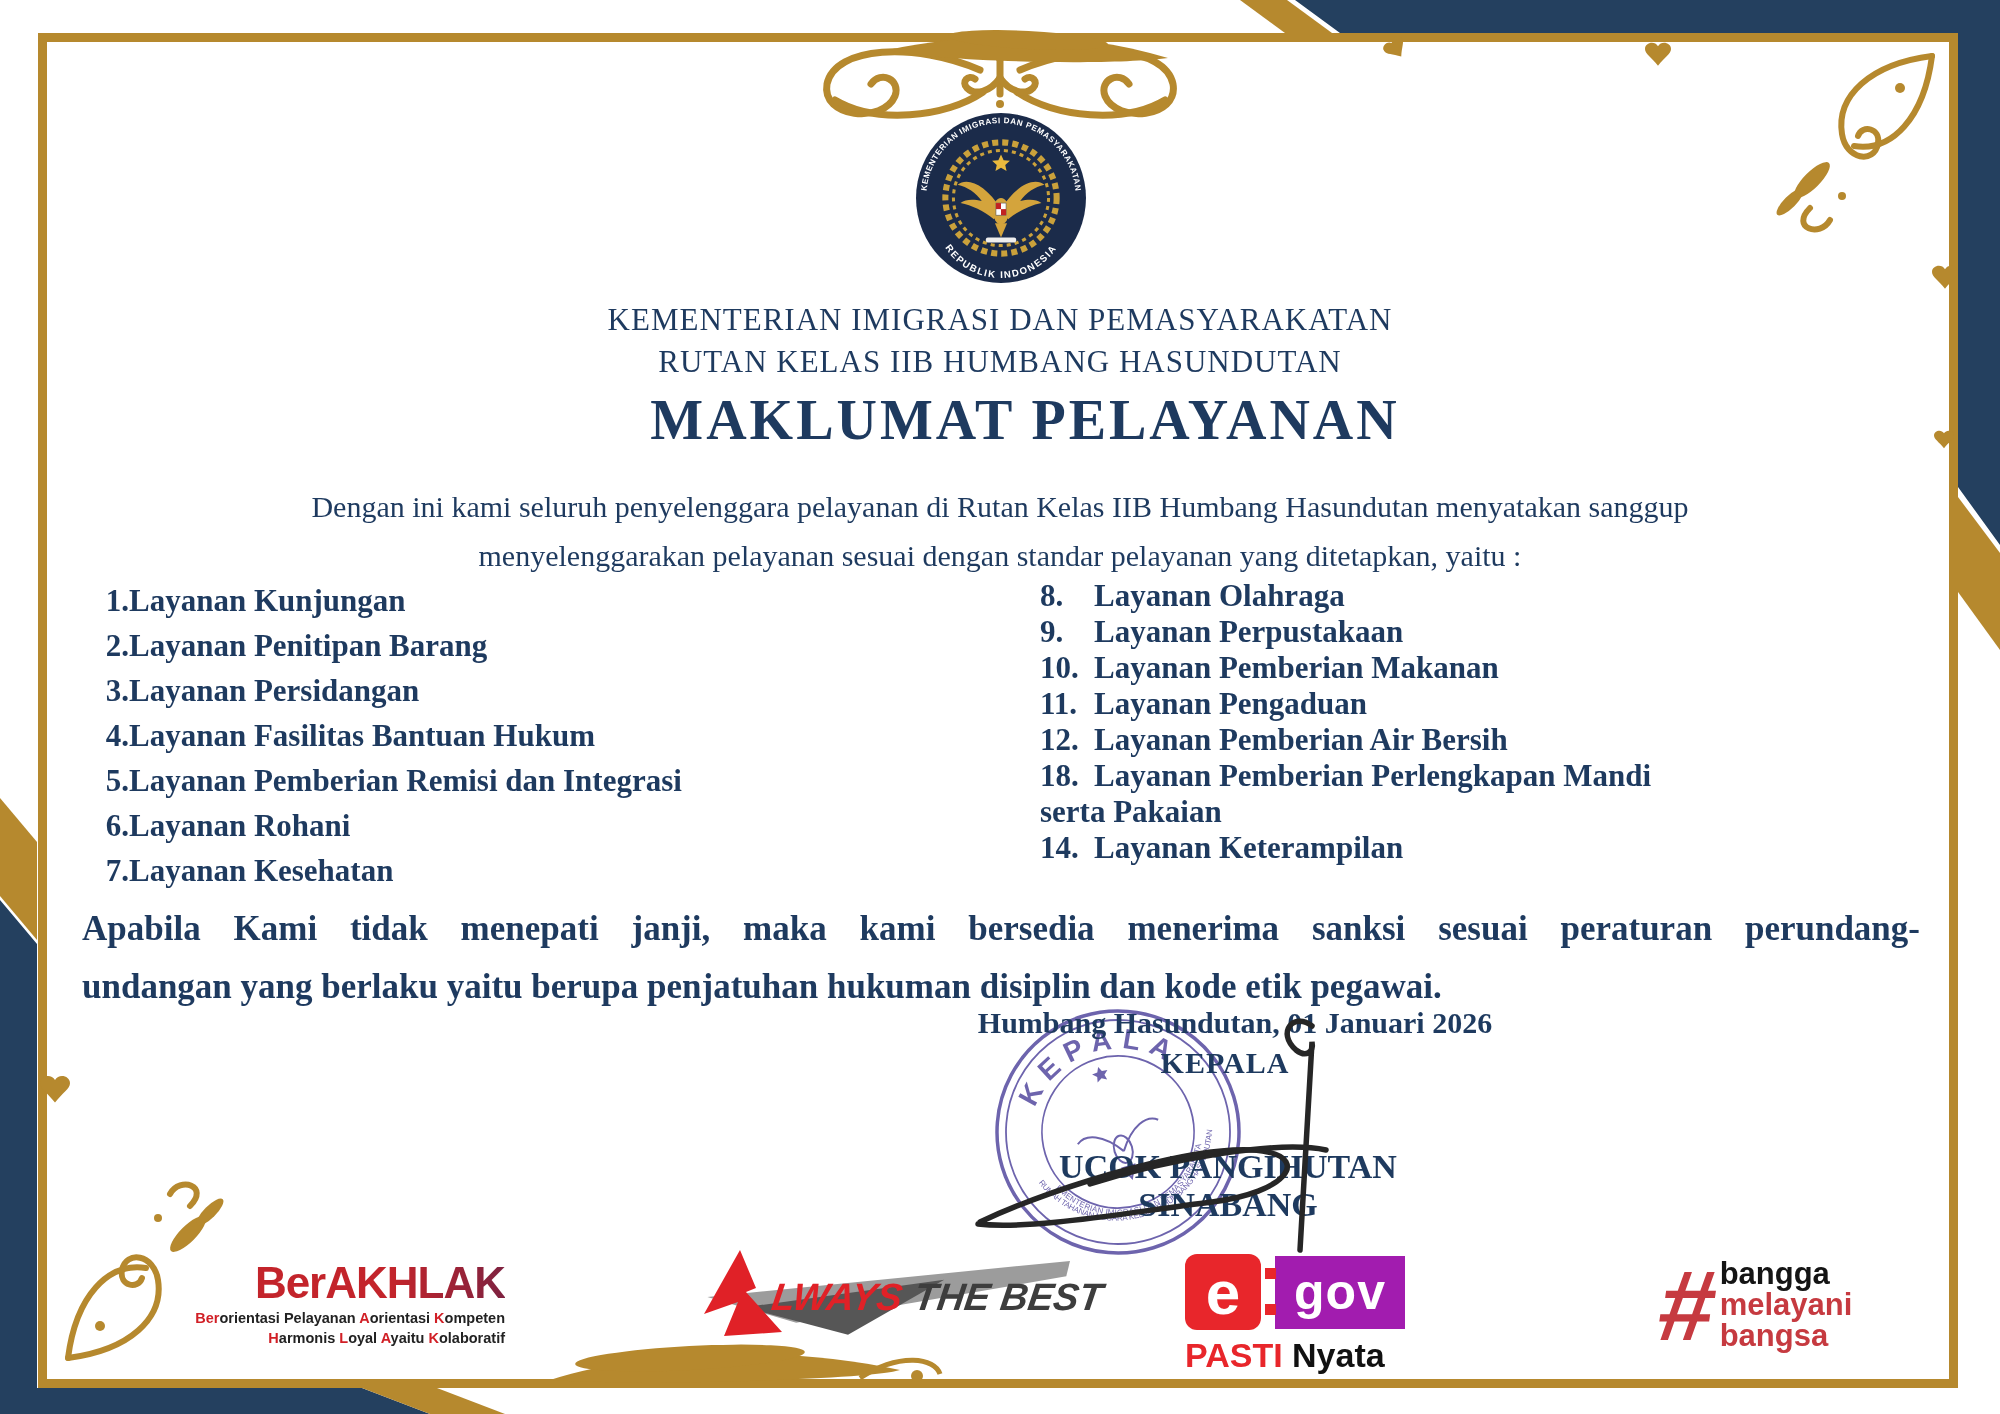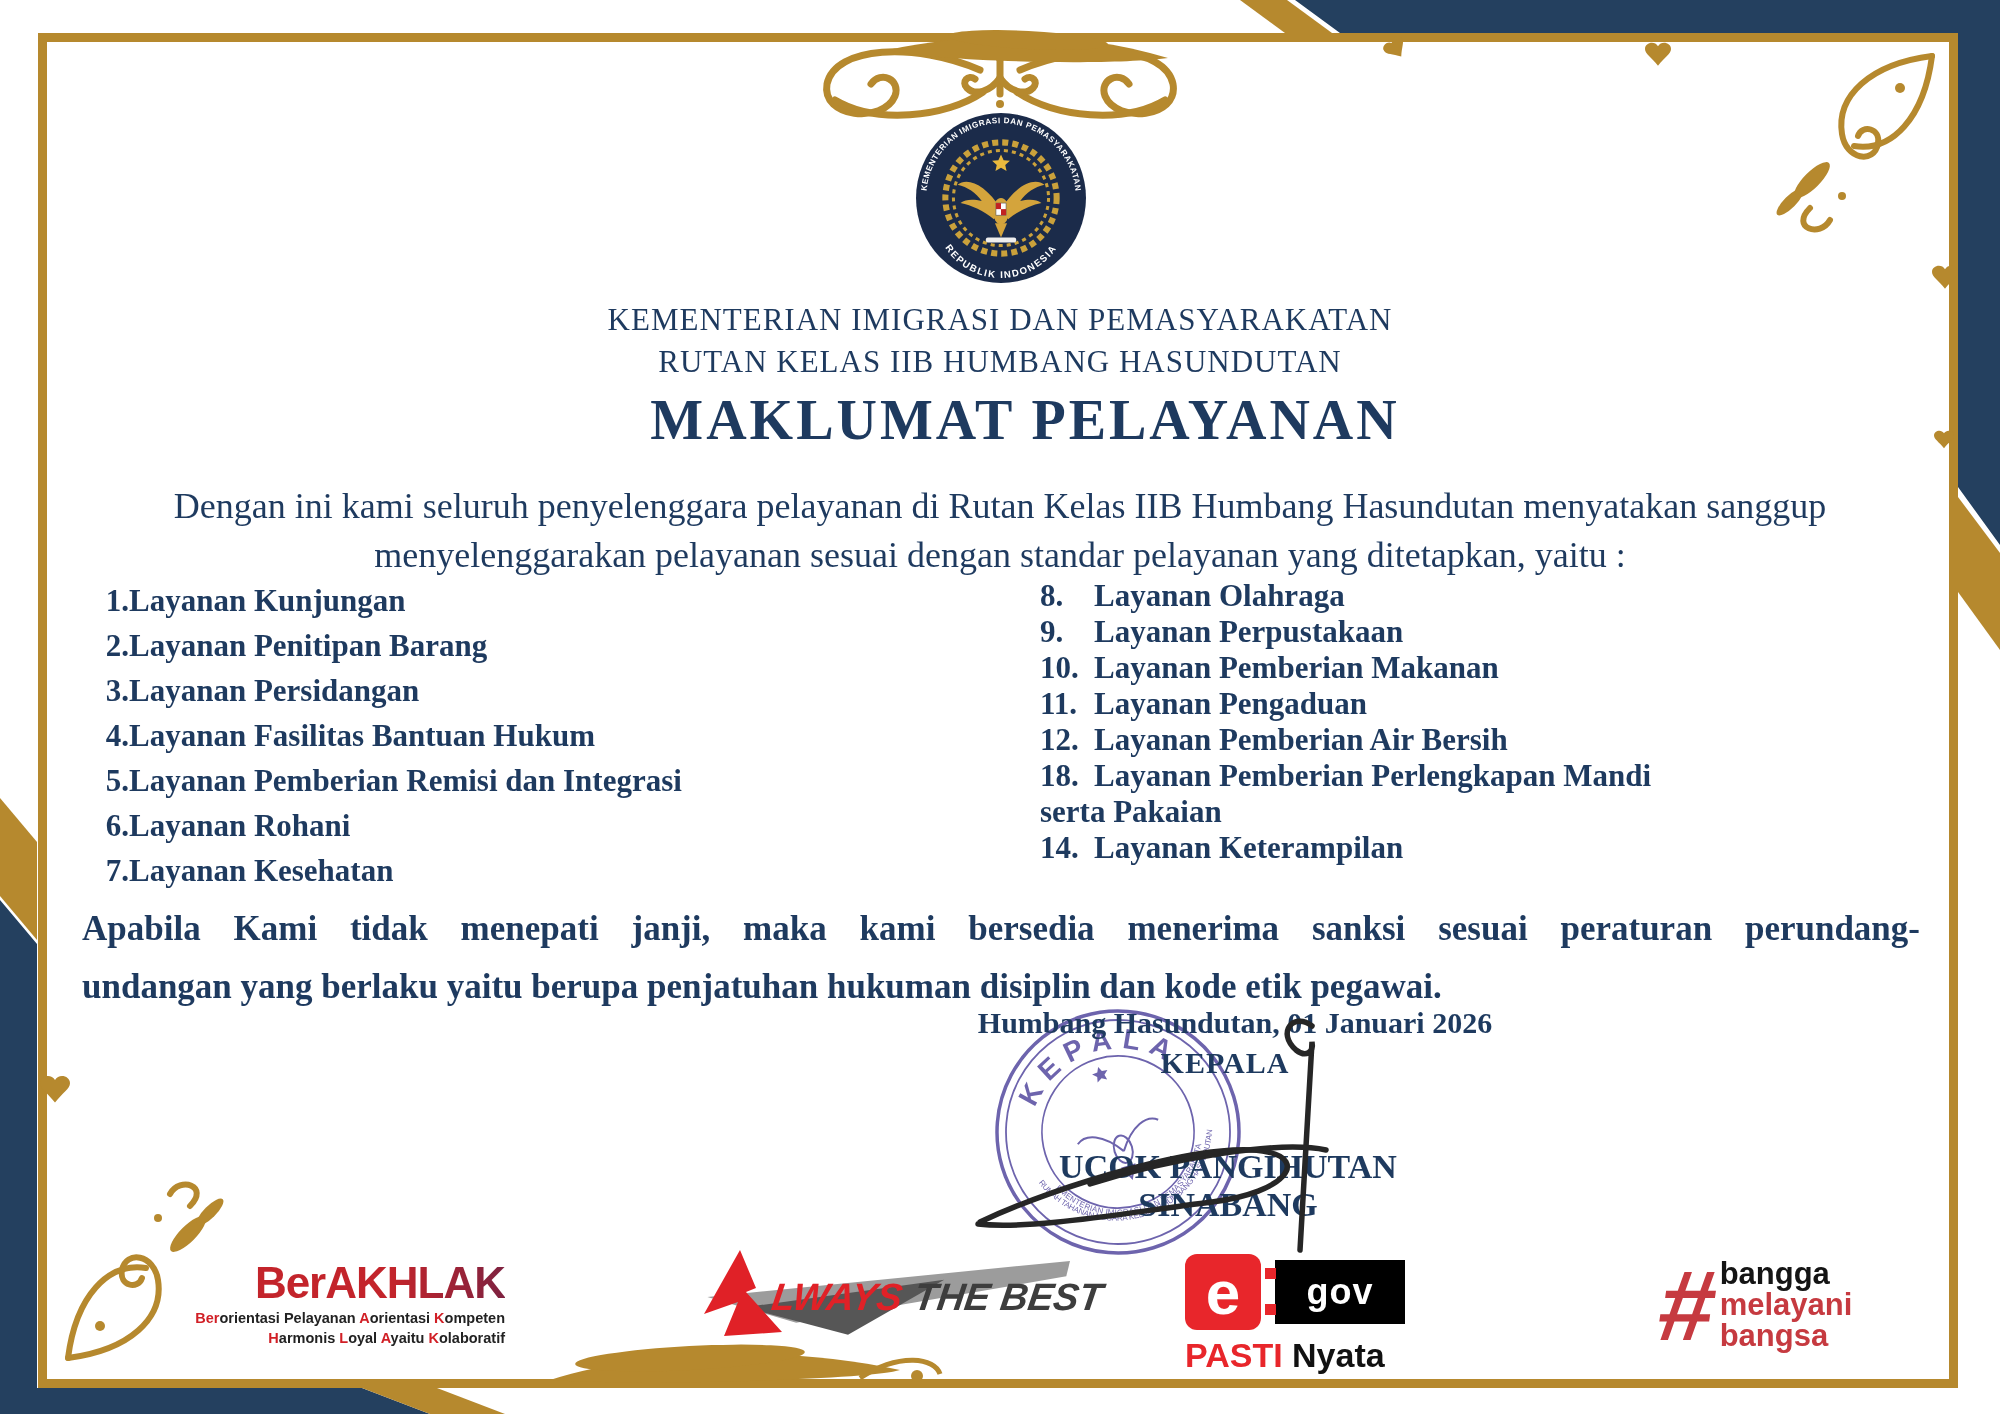--- a/index.html
+++ b/index.html
@@ -21,21 +21,21 @@
   .stripe-bl-b{left:362px;top:1388px;width:150px;height:26px;background:#b6892e;
     clip-path:polygon(0 0,75px 0,143px 26px,68px 26px);z-index:1;}
 
   
   .frame{left:38px;top:33px;width:1902px;height:1337px;border:9px solid #b6892e;z-index:2;}
   .orn{z-index:3;}
 
   
   .org-line{left:0;width:2000px;text-align:center;font-size:31px;letter-spacing:1px;z-index:4;}
   .doc-title{left:0;width:2000px;text-align:center;font-size:56px;font-weight:700;letter-spacing:3px;z-index:4;}
-  .intro{left:70px;width:1860px;text-align:center;font-size:36px;line-height:49px;z-index:4;}
+  .intro{left:70px;width:1860px;text-align:center;font-size:30px;line-height:49px;z-index:4;}
 
   
   .colL{left:85px;top:578px;width:900px;font-size:31px;font-weight:700;line-height:45px;z-index:4;}
   .colR{left:1040px;top:578px;width:620px;font-size:31px;font-weight:700;line-height:36px;z-index:4;}
   .colL .num{display:inline-block;width:44px;text-align:right;}
   .colR .num{display:inline-block;min-width:54px;}
 
   
   .closing{left:82px;width:1838px;font-size:35px;font-weight:700;line-height:58px;z-index:4;}
   .j1{text-align:justify;text-align-last:justify;}
@@ -62,22 +62,22 @@
   .altext{position:absolute;left:72px;top:22px;font-family:"Liberation Sans",sans-serif;
     font-style:italic;font-weight:700;font-size:38px;transform:skewX(-8deg);white-space:nowrap;}
   .altext .r{color:#e02127;}
   .altext .d{color:#3d3d3d;margin-left:12px;}
 
   .egov{left:1185px;top:1254px;z-index:4;}
   .egov-row{position:relative;display:flex;gap:14px;align-items:center;}
   .ebox{width:76px;height:76px;background:#e8262b;border-radius:12px;color:#fff;
     font-family:"Liberation Sans",sans-serif;font-weight:700;font-size:62px;
     display:flex;align-items:center;justify-content:center;}
-  .gbox{width:130px;height:64px;background:#000000;color:#fff;font-family:"Liberation Sans",sans-serif;
-    font-weight:700;font-size:36px;display:flex;align-items:center;justify-content:center;letter-spacing:1px;}
+  .gbox{width:130px;height:73px;background:#a21caf;color:#fff;font-family:"Liberation Sans",sans-serif;
+    font-weight:700;font-size:50px;display:flex;align-items:center;justify-content:center;letter-spacing:1px;}
   .tab{position:absolute;left:80px;width:11px;height:11px;background:#e8262b;}
   .tab1{top:14px;} .tab2{top:50px;}
   .pasti{margin-top:6px;font-family:"Liberation Sans",sans-serif;font-weight:700;font-size:34px;}
   .pasti .p{color:#e8262b;} .pasti .n{color:#111;}
 
   .bangga{left:1660px;top:1258px;display:flex;align-items:center;z-index:4;}
   .hash{font-family:"Liberation Sans",sans-serif;font-weight:700;font-size:100px;color:#c63a40;
     transform:skewX(-8deg);line-height:.9;margin-right:4px;}
   .blines{font-family:"Liberation Sans",sans-serif;font-weight:700;font-size:31px;line-height:1.0;}
   .b1{color:#141414;} .b2{color:#c63a40;} .b3{color:#c63a40;}

